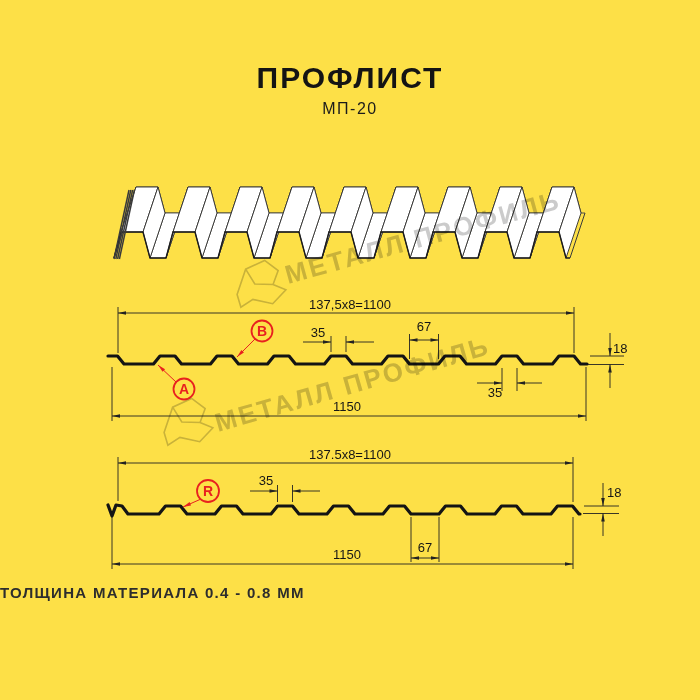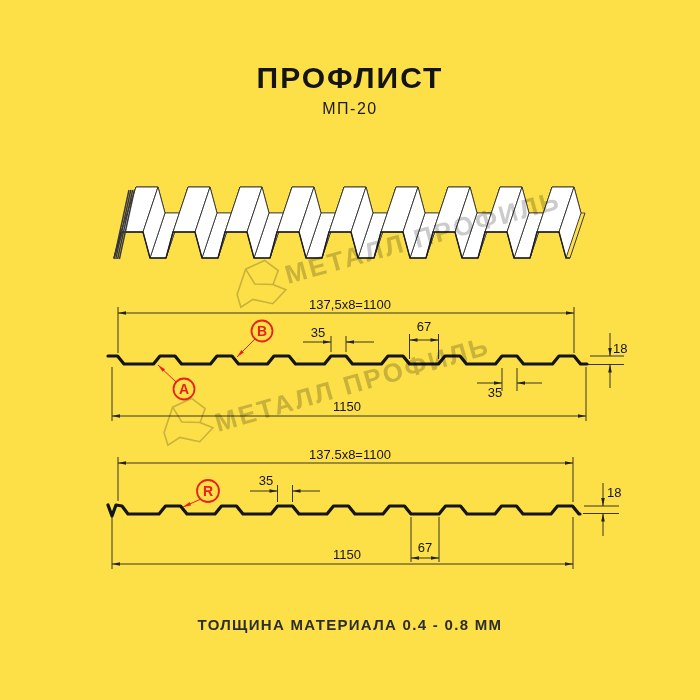--- a/index.html
+++ b/index.html
@@ -2,21 +2,21 @@
 <html><head>
 <meta charset="utf-8">
 <style>
   html,body{margin:0;padding:0;background:#fff;}
   .canvas{position:relative;width:700px;height:700px;background:#fde047;overflow:hidden;
           font-family:"Liberation Sans",sans-serif;}
   .title{position:absolute;top:61px;left:0;width:700px;text-align:center;
          font-size:30px;font-weight:800;letter-spacing:2px;color:#141414;}
   .subtitle{position:absolute;top:100px;left:0;width:700px;text-align:center;
          font-size:16px;font-weight:400;letter-spacing:1.5px;color:#1b1b1b;}
-  .footer-note{position:absolute;top:616px;left:0;width:700px;text-align:center;
+  .footer-note{position:absolute;top:584px;left:0;width:700px;text-align:left;
          font-size:15px;font-weight:600;letter-spacing:1.3px;color:#2d2d2d;}
   svg{position:absolute;left:0;top:0;}
   .dim{font-family:"Liberation Sans",sans-serif;font-size:13px;fill:#161616;}
   .redlbl{font-family:"Liberation Sans",sans-serif;font-size:14px;font-weight:700;fill:#e8211f;}
   .wmtext{font-family:"Liberation Sans",sans-serif;font-size:26px;font-weight:700;
           letter-spacing:2.5px;fill:#cbcbcb;}
   .wmg{mix-blend-mode:multiply;}
 </style>
 </head>
 <body>

